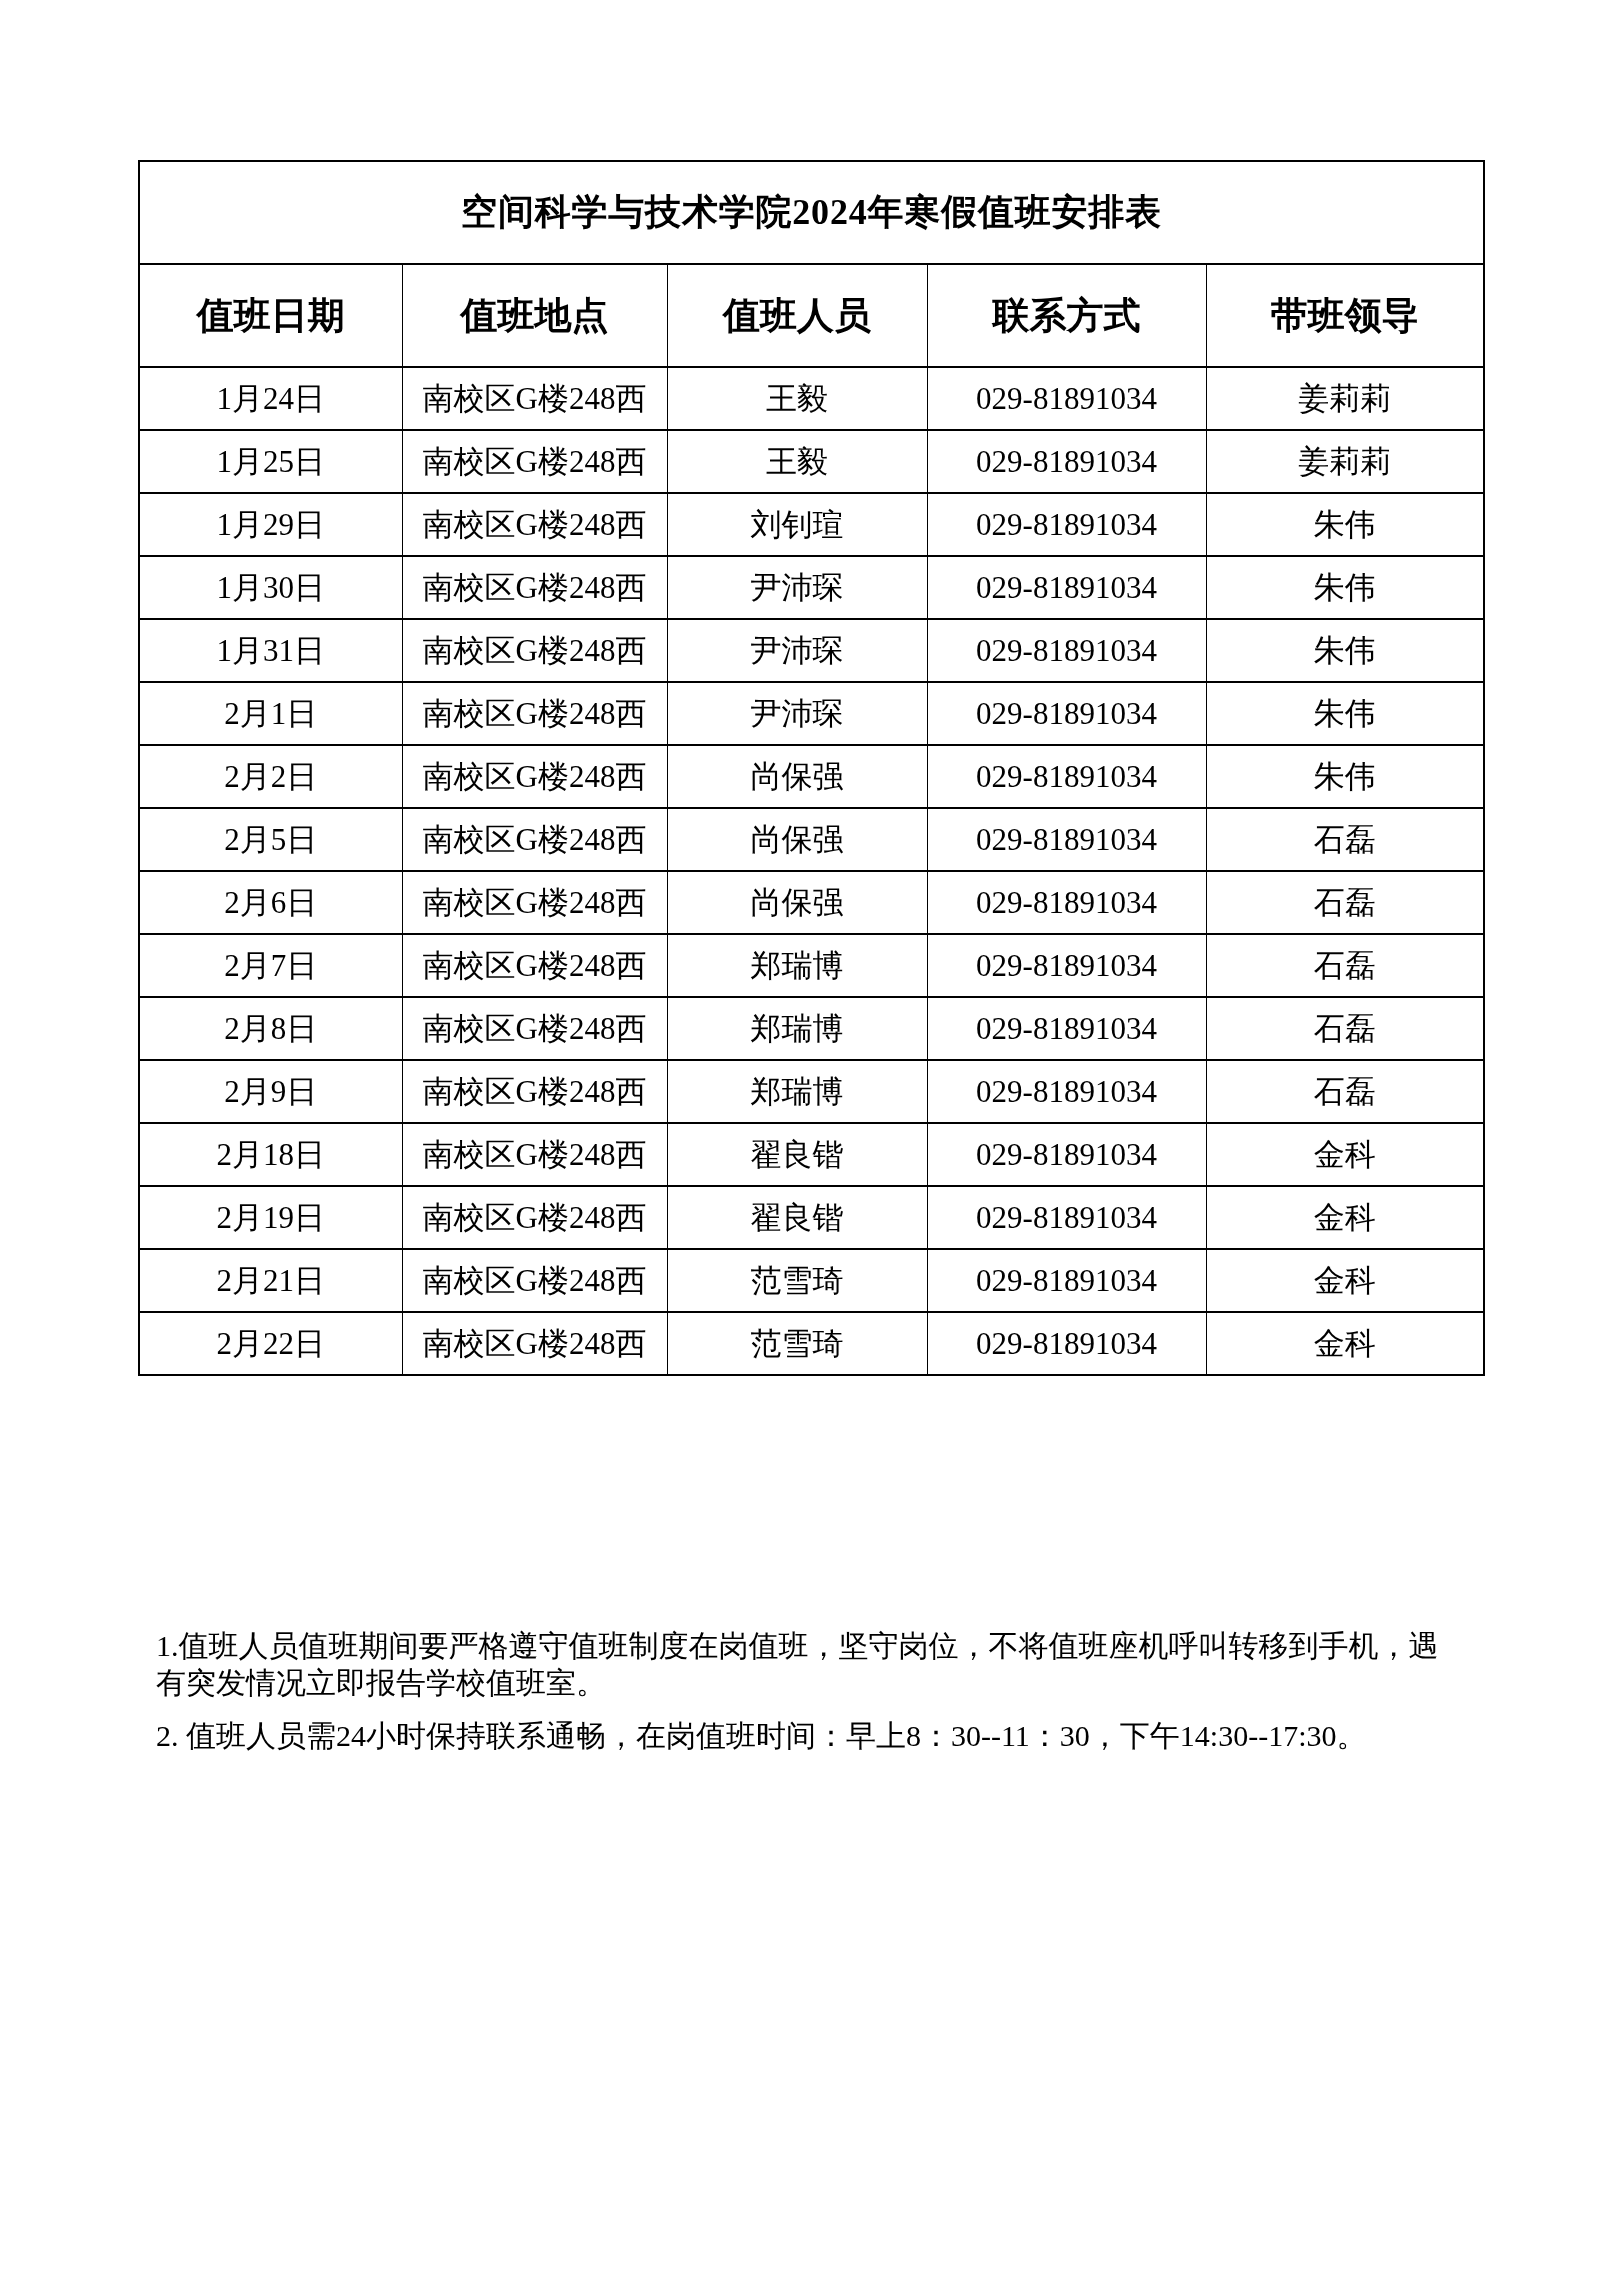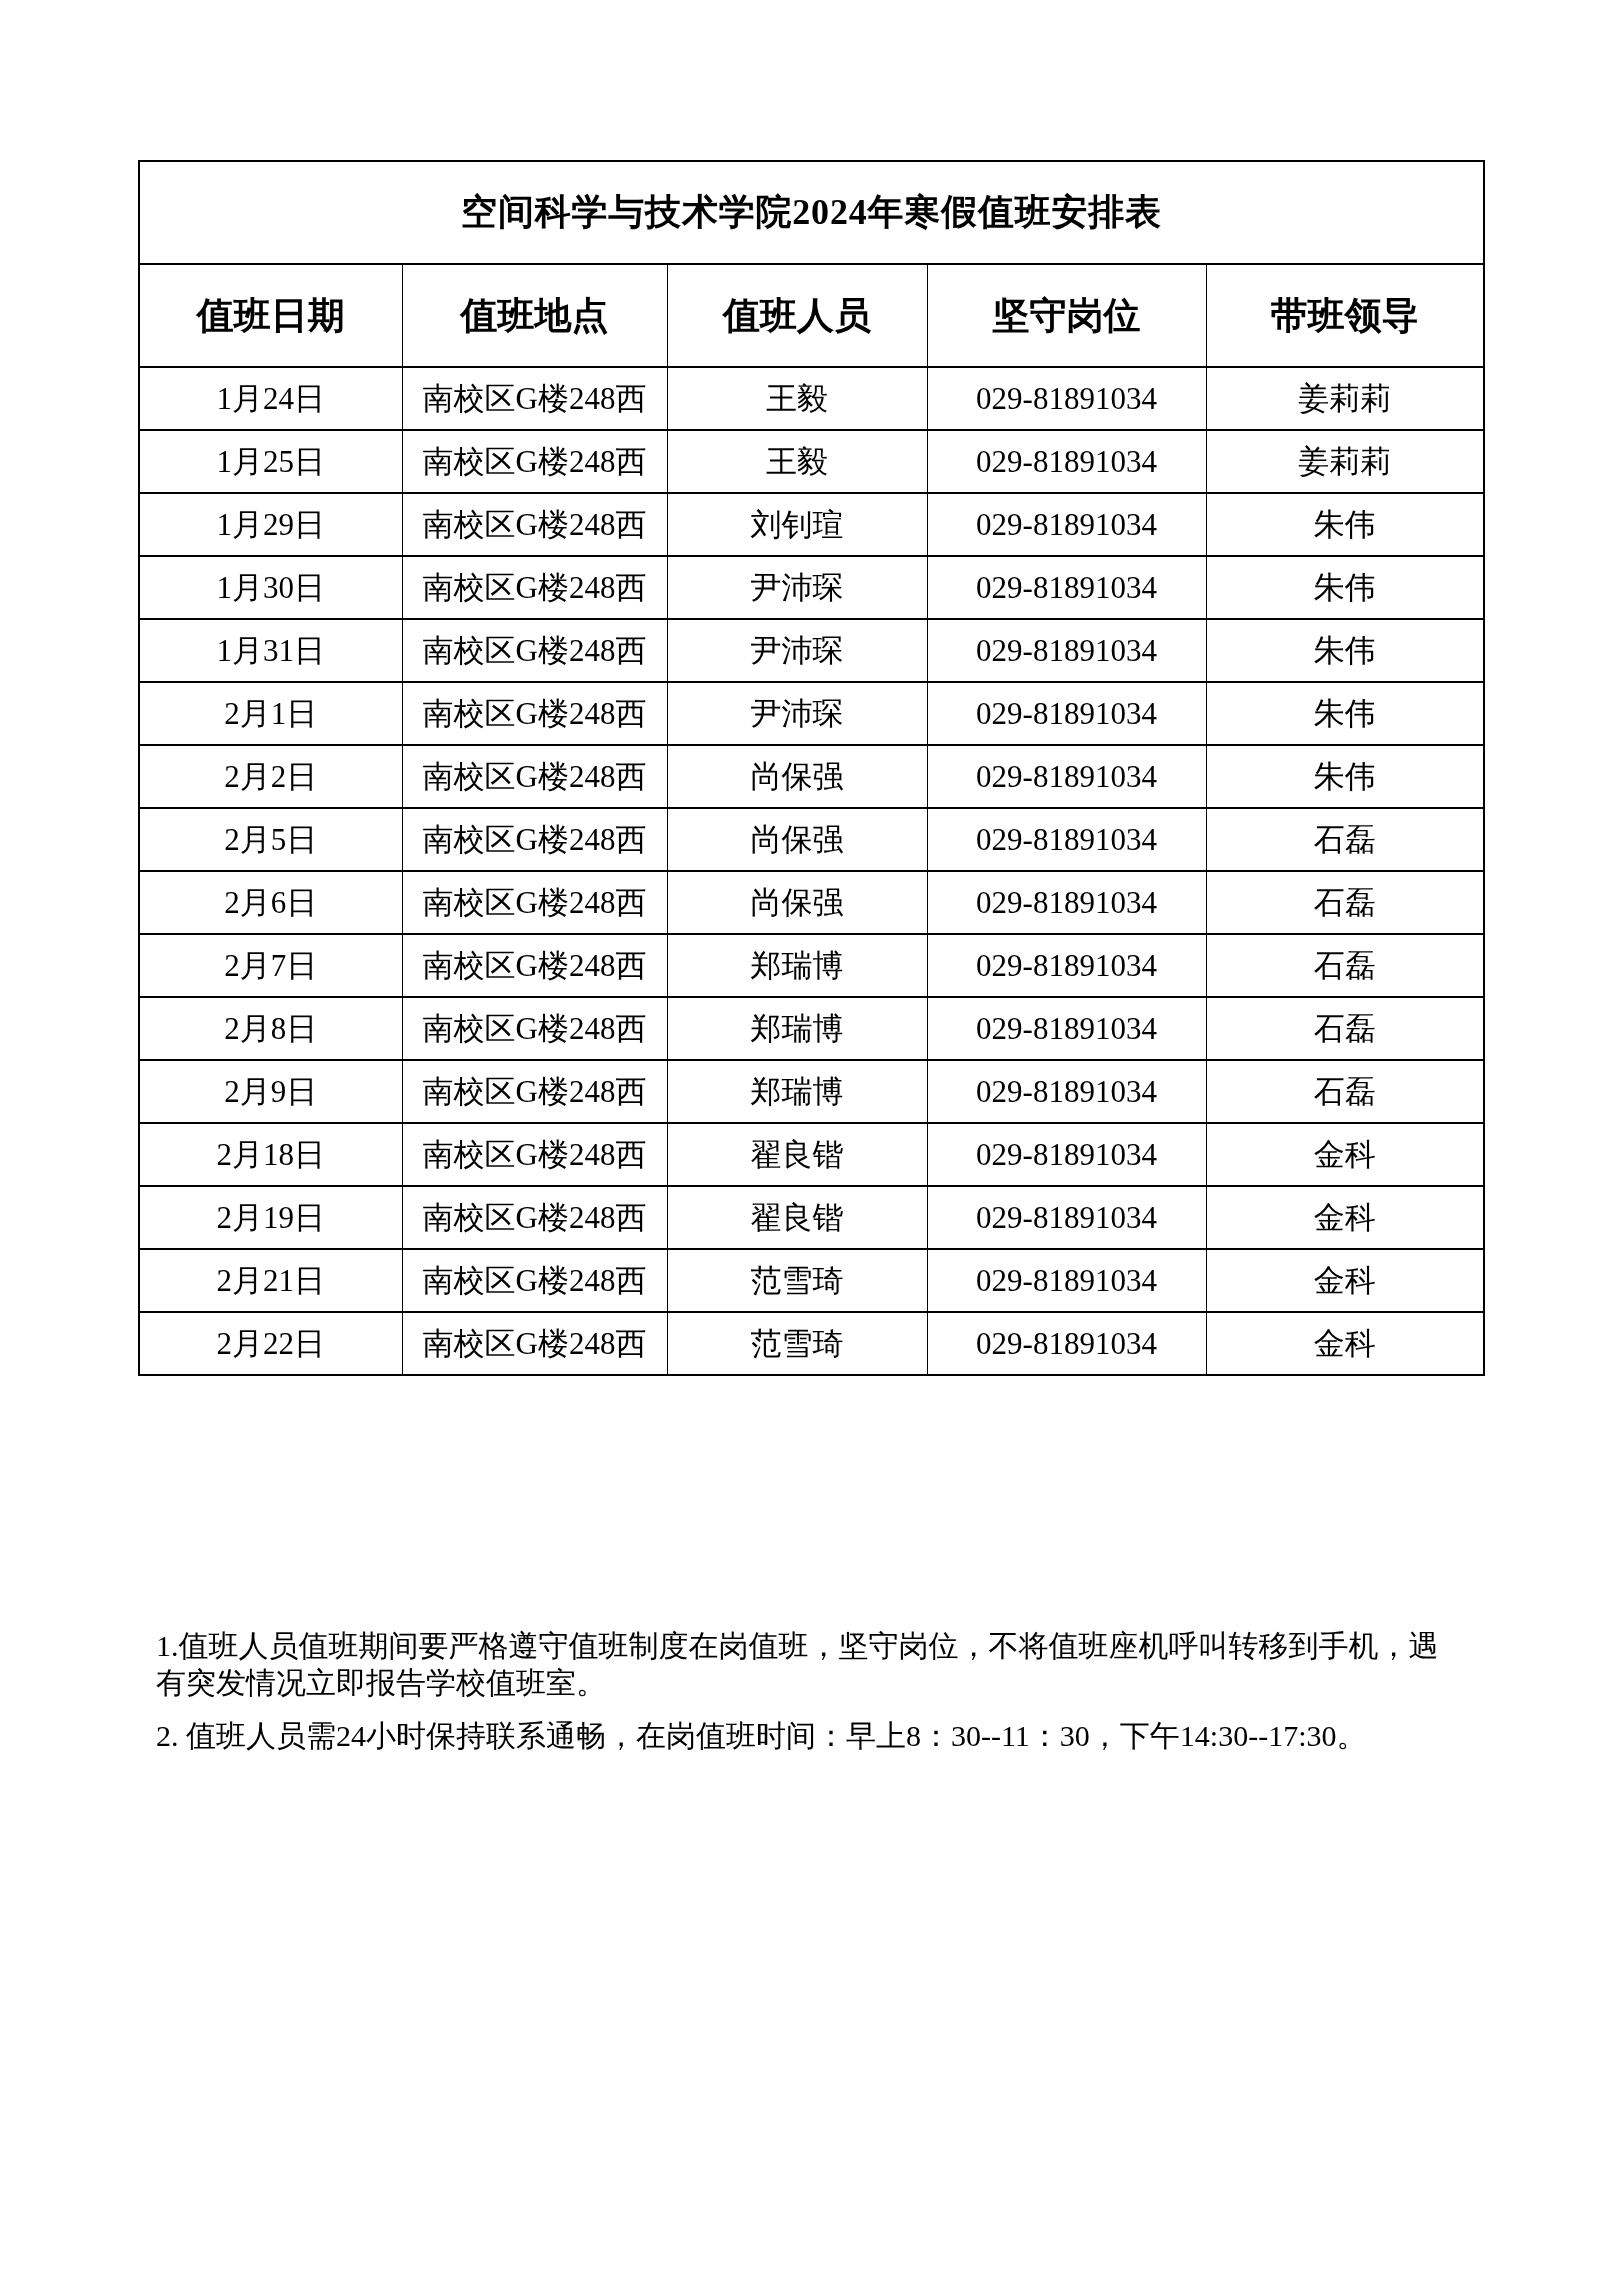--- a/index.html
+++ b/index.html
@@ -79,21 +79,21 @@
       <col style="width:278px">
     </colgroup>
     <thead>
       <tr class="title-row">
         <td colspan="5">空间科学与技术学院2024年寒假值班安排表</td>
       </tr>
       <tr class="header-row" id="header-row">
           <th>值班日期</th>
           <th>值班地点</th>
           <th>值班人员</th>
-          <th>坚守岗位</th>
+          <th>联系方式</th>
           <th>带班领导</th>
         </tr>
     </thead>
     <tbody id="table-body">
         <tr class="data-row">
           <td>1月24日</td>
           <td>南校区G楼248西</td>
           <td>王毅</td>
           <td>029-81891034</td>
           <td>姜莉莉</td>

